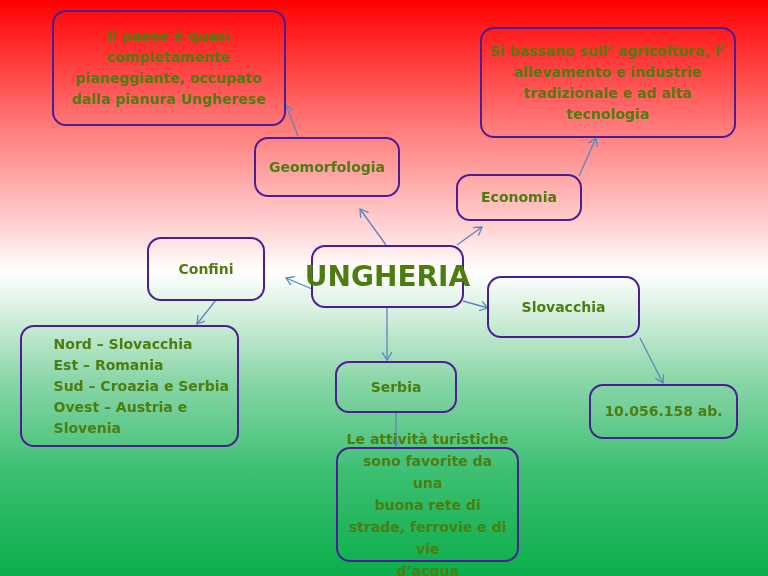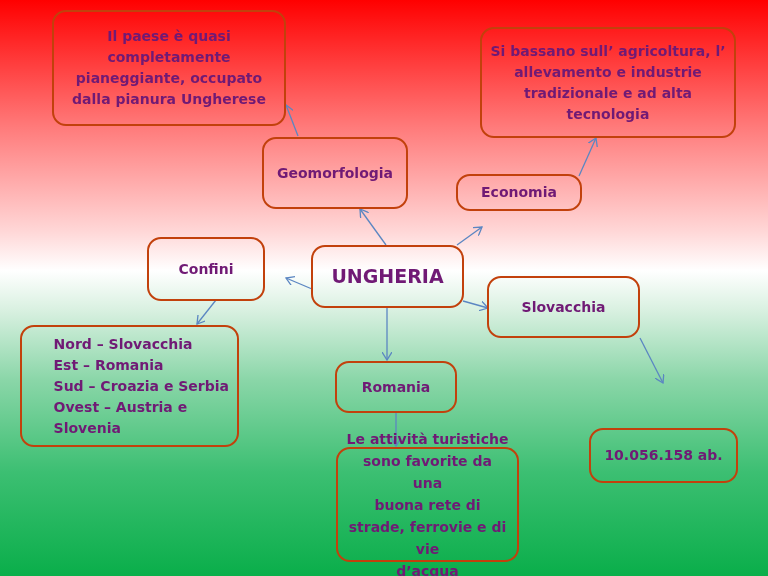--- a/index.html
+++ b/index.html
@@ -3,29 +3,29 @@
 <meta charset="utf-8">
 <style>
   html, body { margin: 0; padding: 0; }
   body {
     width: 768px; height: 576px; position: relative; overflow: hidden;
     font-family: "DejaVu Sans", sans-serif;
     background: linear-gradient(to bottom, #ff0000 0%, #ff7a7a 22%, #ffd6d6 40%, #ffffff 47%, #d8f0e0 54%, #8ad6a8 66%, #3cbf72 82%, #0aae4a 100%);
   }
   .box {
     position: absolute; box-sizing: border-box;
-    border: 2px solid #c2410c; border-radius: 14px;
+    border: 2px solid #4c1d95; border-radius: 14px;
     display: flex; align-items: center; justify-content: center;
-    text-align: center; color: #701a75; font-weight: bold;
+    text-align: center; color: #4d7c0f; font-weight: bold;
     font-size: 14px; line-height: 21px; padding: 4px 8px;
     background: transparent;
   }
   .box.left { justify-content: flex-end; text-align: left; align-items: center; }
   .box span { white-space: pre-line; display: block; }
-  .center { font-size: 19px; }
+  .center { font-size: 28px; }
   svg.links { position: absolute; left: 0; top: 0; width: 768px; height: 576px; pointer-events: none; }
 </style>
 </head>
 <body>
 
 <svg class="links" viewBox="0 0 768 576">
   <defs>
     <marker id="ah" markerWidth="10" markerHeight="10" refX="8" refY="5" orient="auto" markerUnits="userSpaceOnUse">
       <path d="M0,0 L8,5 L0,10" fill="none" stroke="#5b86c2" stroke-width="1.3"></path>
     </marker>
@@ -51,25 +51,25 @@
 dalla pianura Ungherese</span>
 </div>
 
 <div class="box" style="left:480px; top:27px; width:256px; height:111px;">
   <span>Si bassano sull’ agricoltura, l’
 allevamento e industrie
 tradizionale e ad alta
 tecnologia</span>
 </div>
 
-<div class="box" style="left:262px; top:137px; width:146px; height:72px;">
+<div class="box" style="left:254px; top:137px; width:146px; height:60px;">
   <span>Geomorfologia</span>
 </div>
 
-<div class="box" style="left:456px; top:174px; width:126px; height:37px;">
+<div class="box" style="left:456px; top:174px; width:126px; height:47px;">
   <span>Economia</span>
 </div>
 
 <div class="box" style="left:147px; top:237px; width:118px; height:64px;">
   <span>Confini</span>
 </div>
 
 <div class="box center" style="left:311px; top:245px; width:153px; height:63px;">
   <span>UNGHERIA</span>
 </div>
@@ -80,24 +80,24 @@
 
 <div class="box left" style="left:20px; top:325px; width:219px; height:122px; padding-left:14px;">
   <span>Nord – Slovacchia
 Est – Romania
 Sud – Croazia e Serbia
 Ovest – Austria e
 Slovenia</span>
 </div>
 
 <div class="box" style="left:335px; top:361px; width:122px; height:52px;">
-  <span>Romania</span>
+  <span>Serbia</span>
 </div>
 
-<div class="box" style="left:589px; top:384px; width:149px; height:55px;margin-top:44px;">
+<div class="box" style="left:589px; top:384px; width:149px; height:55px;">
   <span>10.056.158 ab.</span>
 </div>
 
 <div class="box" style="left:311px; top:447px; width:183px; height:115px; line-height:22px;margin-left:25px;">
   <span>Le attività turistiche
 sono favorite da una
 buona rete di
 strade, ferrovie e di vie
 d’acqua</span>
 </div>

